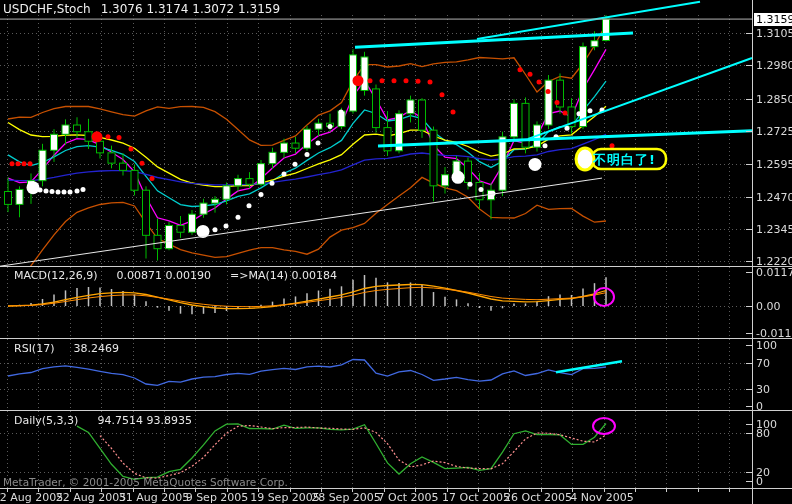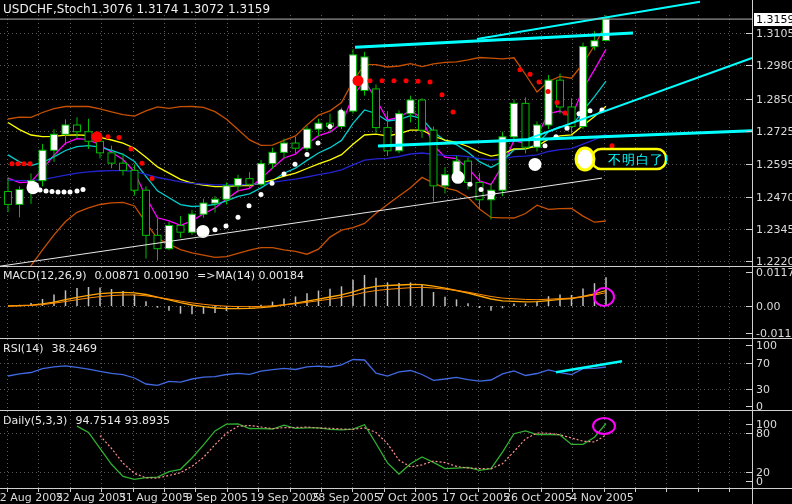--- a/index.html
+++ b/index.html
@@ -1,25 +1,25 @@
 <!DOCTYPE html>
 <html><head>
 <meta charset="utf-8">
 <style>
   html,body{margin:0;padding:0;background:#000;}
   .screen{position:relative;width:792px;height:504px;background:#000;overflow:hidden;
           font-family:"DejaVu Sans","Liberation Sans",sans-serif;}
   .screen svg{position:absolute;left:0;top:0;}
   .ovl{position:absolute;color:#E8E8E8;font-size:11px;white-space:nowrap;pointer-events:none;}
   .title{left:3px;top:2px;font-size:12px;color:#F0F0F0;}
-  .title .tv{}
+  .title .tv{margin-left:10px;}
   .plabel{color:#E8E8E8;}
-  .plabel span{margin-right:8px;}
+  .plabel span{margin-right:8px;margin-left:11px;}
   .wm{color:#8a8a8a;font-size:10.5px;}
-  .anno{color:#00FFFF;font-weight:normal;font-size:13px;letter-spacing:1px;text-align:center;margin-left:10px;}
+  .anno{color:#00FFFF;font-weight:bold;font-size:13px;letter-spacing:1px;}
   .badge{background:#FFFFFF;color:#000;font-size:11px;line-height:13px;height:13px;width:38px;
          padding-left:2px;}
 </style>
 </head>
 <body>
 
 <div class="screen">
   <svg id="cv" width="792" height="504" viewBox="0 0 792 504">
       <defs>
         <clipPath id="cMain">
@@ -418,24 +418,25 @@
 
   <div class="ovl title">
     <span>USDCHF,Stoch</span><span class="tv">1.3076 1.3174 1.3072 1.3159</span>
   </div>
 
   <div class="ovl plabel" style="left:3px;top:269px;">
     <span>MACD(12,26,9)</span><span>0.00871 0.00190</span><span>=&gt;MA(14) 0.00184</span>
   </div>
 
   <div class="ovl plabel" style="left:3px;top:342px;">
-    <span>RSI(14)</span><span>38.2469</span>
+    <span>RSI(17)</span><span>38.2469</span>
   </div>
 
   <div class="ovl plabel" style="left:3px;top:414px;">
     <span>Daily(5,3,3)</span><span>94.7514 93.8935</span>
   </div>
 
+  <div class="ovl wm" style="left:3px;top:476px;">MetaTrader, © 2001-2005 MetaQuotes Software Corp.</div>
 
   <div class="ovl anno" style="left:593px;top:151px;width:72px;">不明白了!</div>
 
   <div class="ovl badge" style="left:754px;top:13px;">1.3159</div>
 </div>
 
 </body></html>

